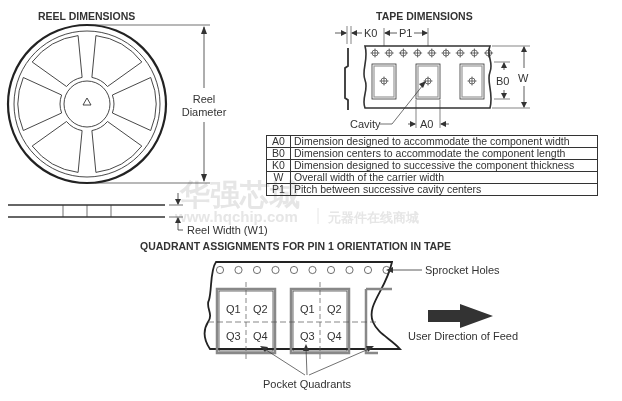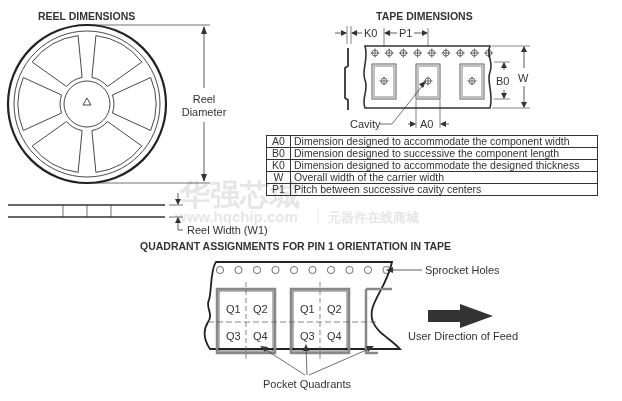--- a/index.html
+++ b/index.html
@@ -227,25 +227,25 @@
 </svg>
 
 <table class="legend">
   <tbody>
     <tr>
         <td class="code">A0</td>
         <td class="desc">Dimension designed to accommodate the component width</td>
       </tr>
     <tr>
         <td class="code">B0</td>
-        <td class="desc">Dimension designed to successive the component length</td>
+        <td class="desc">Dimension centers to accommodate the component length</td>
       </tr>
     <tr>
         <td class="code">K0</td>
-        <td class="desc">Dimension designed to accommodate the designed thickness</td>
+        <td class="desc">Dimension designed to successive the component thickness</td>
       </tr>
     <tr>
         <td class="code">W</td>
         <td class="desc">Overall width of the carrier width</td>
       </tr>
     <tr>
         <td class="code">P1</td>
         <td class="desc">Pitch between successive cavity centers</td>
       </tr>
   </tbody>

